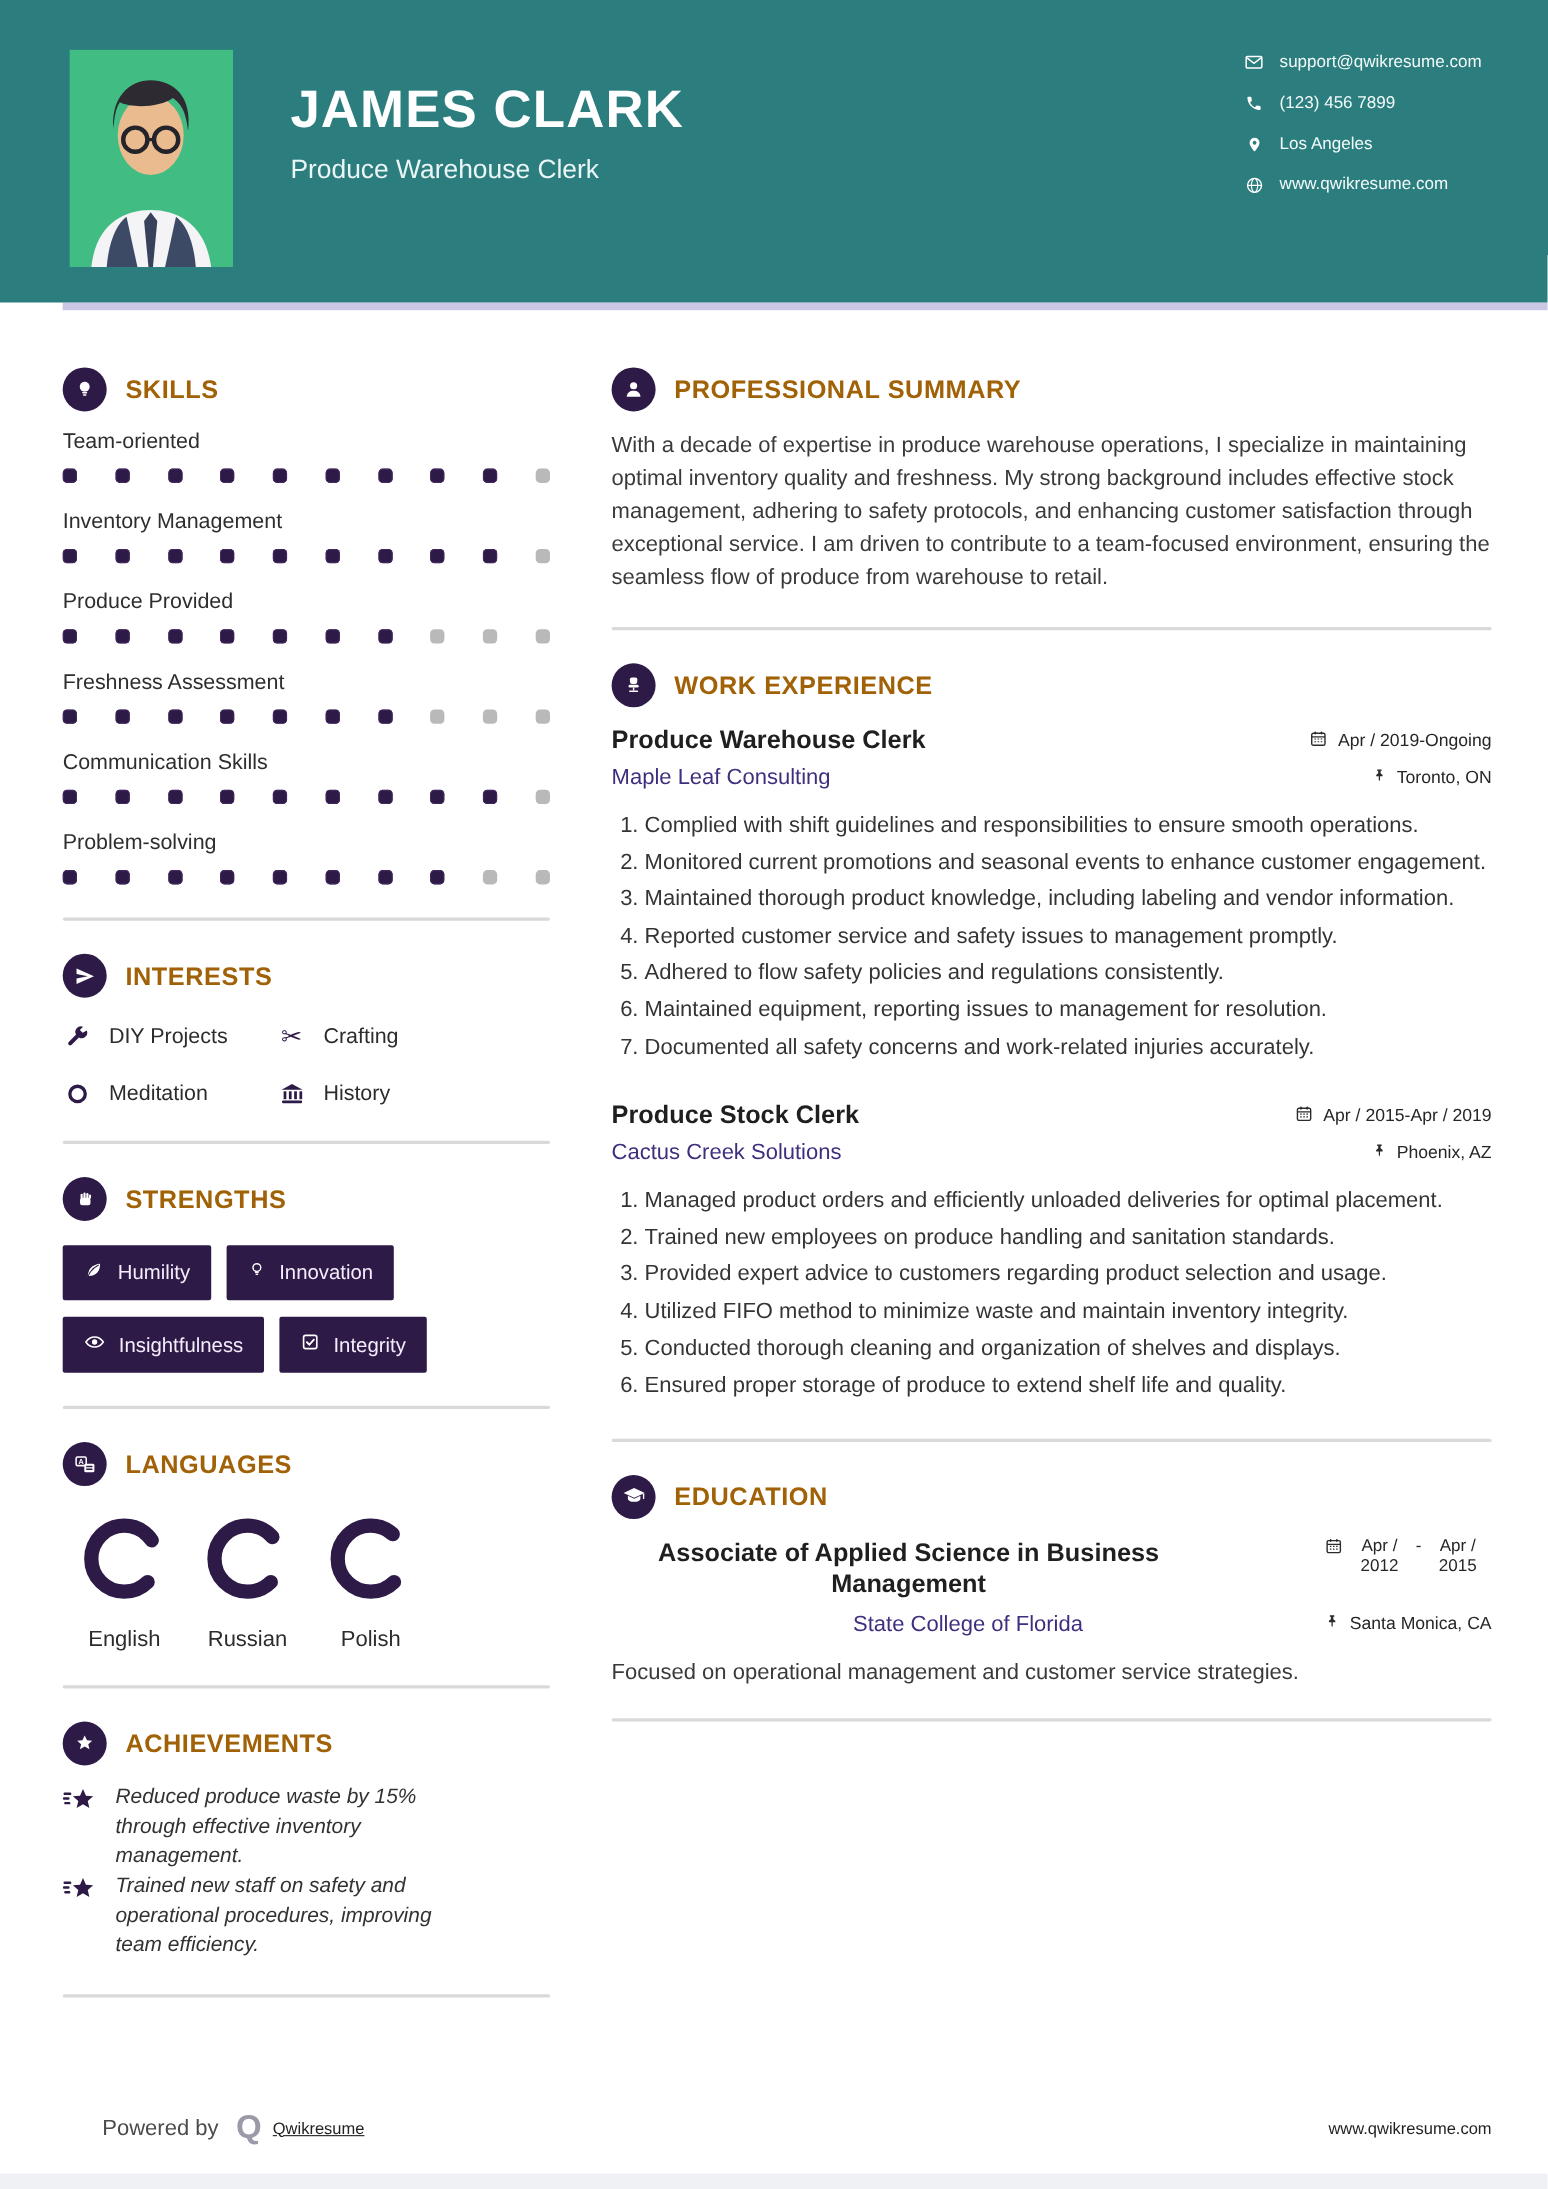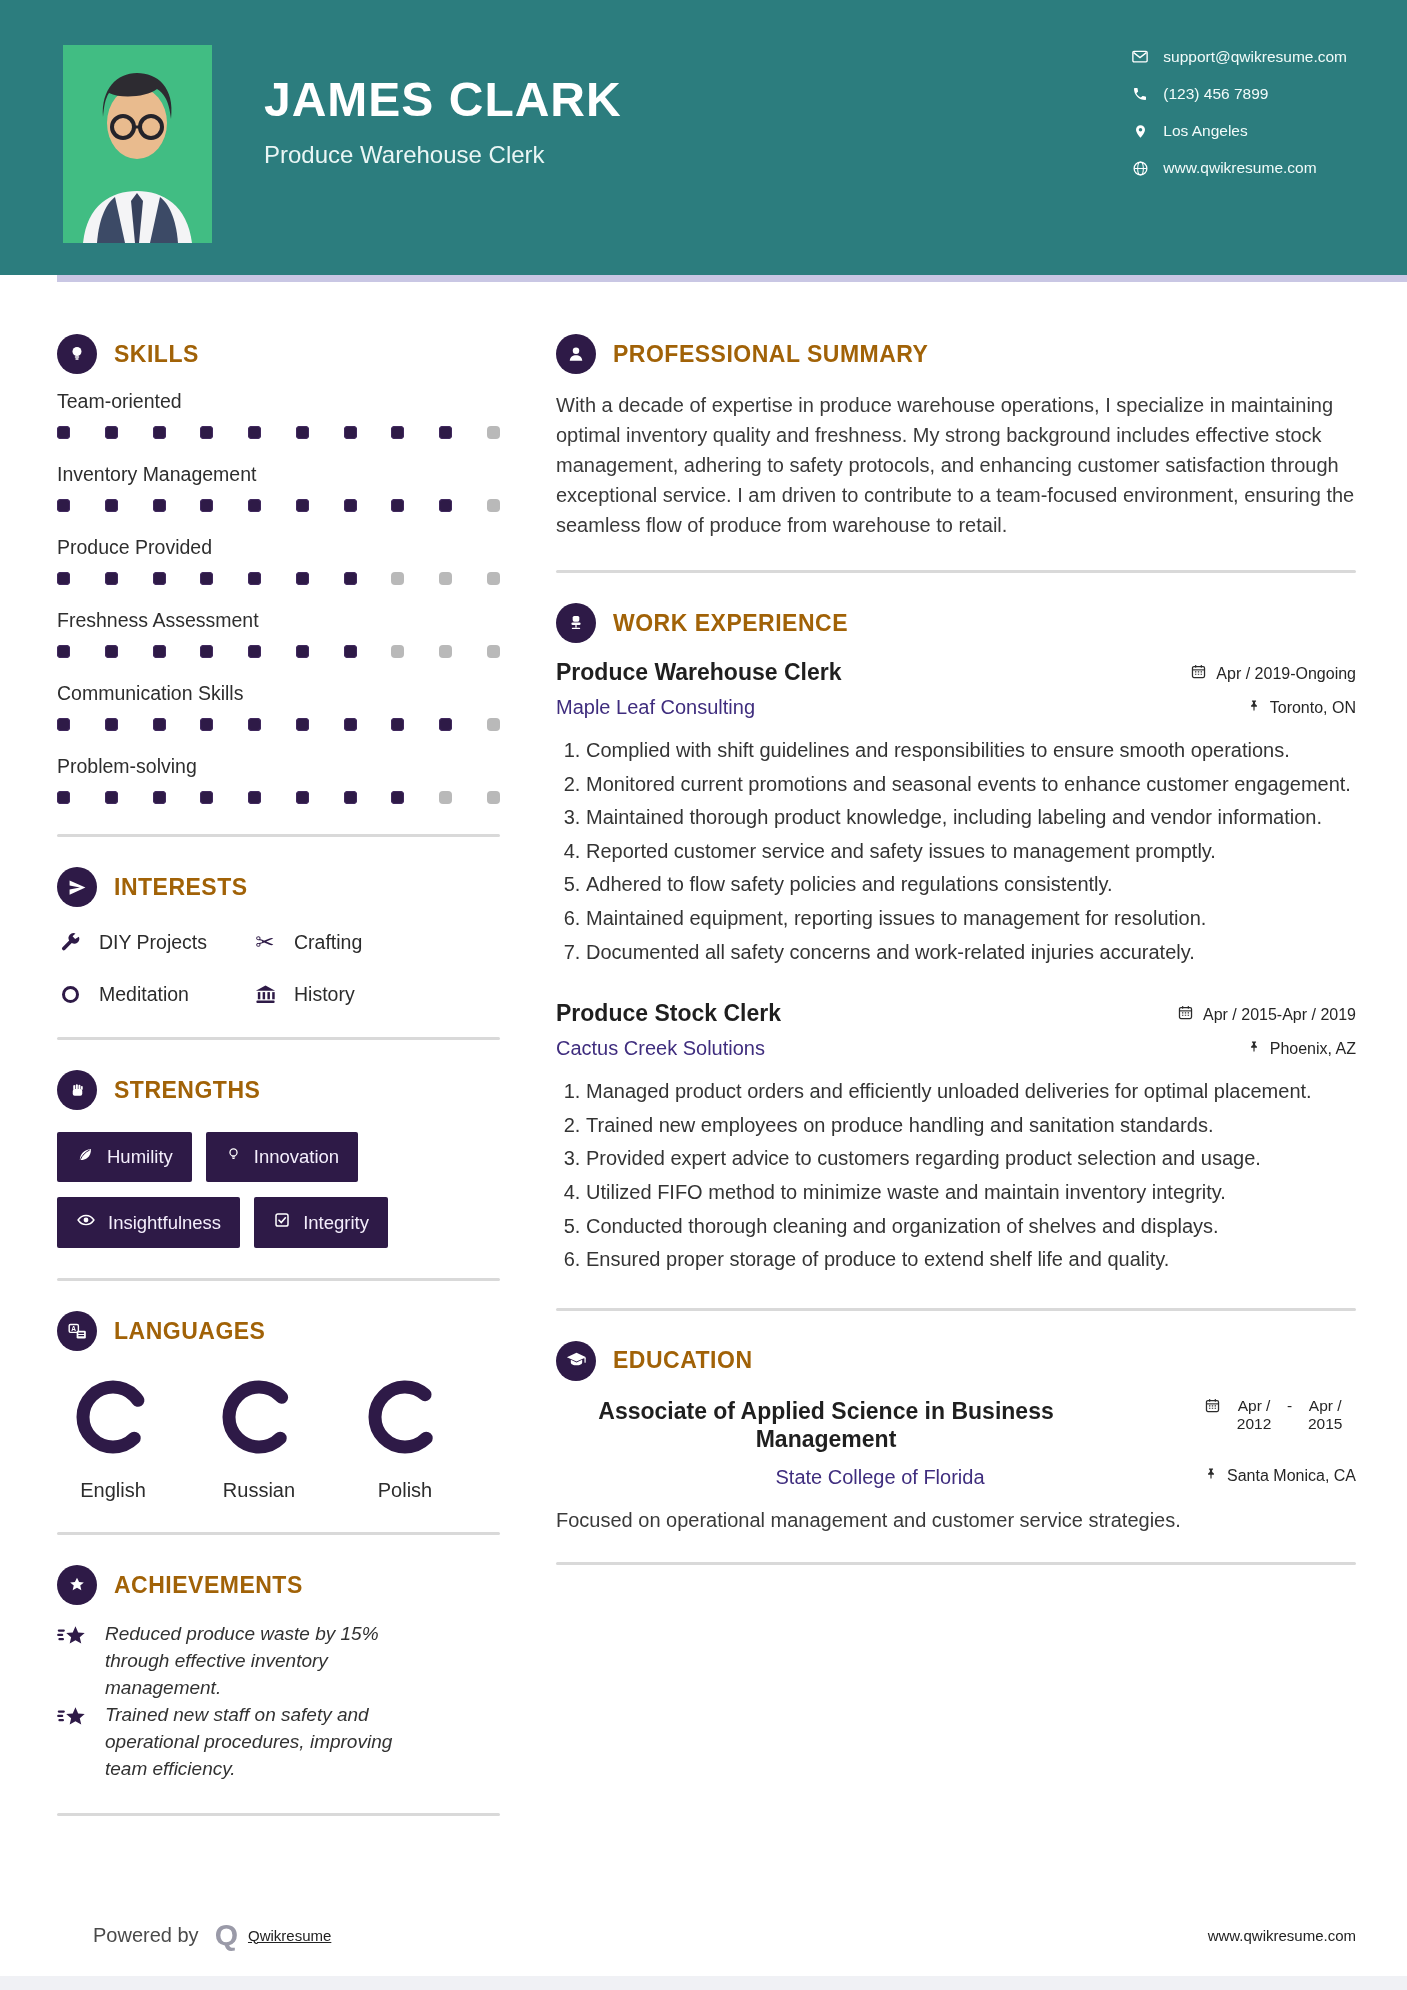--- a/index.html
+++ b/index.html
@@ -40,21 +40,21 @@
   .interest-item { display:flex; align-items:center; gap:16px; font-size:19.5px; color:#2c2c2c; }
   .i-icon { width:26px; height:26px; display:flex; align-items:center; justify-content:center; color:#2e1a47; }
   .ring-glyph { width:17px; height:17px; border:3.5px solid #2e1a47; border-radius:50%; }
   .scissors-glyph { font-size:23px; color:#2e1a47; line-height:1; }
 
   
   .badges { display:flex; flex-wrap:wrap; gap:15px 14px; margin-top:22px; }
   .badge { display:inline-flex; align-items:center; gap:12px; background:#2e1a47; color:#f4eefc; font-size:18.5px; padding:13px 19px; border-radius:2px; }
 
   
-  .langs { display:flex; gap:34px; margin-top:26px; }
+  .langs { display:flex; margin-top:26px; }
   .lang { width:112px; display:flex; flex-direction:column; align-items:center; }
   .lang-label { margin-top:22px; font-size:20px; color:#2c2c2c; }
 
   
   .ach-item { display:flex; gap:16px; max-width:375px;font-style:italic; }
   .ach-icon { flex:0 0 32px; padding-top:2px; }
   .ach-text { font-size:19px; line-height:1.42; color:#323232; }
 
   
   .summary-text { font-size:20px; line-height:1.5; color:#3a3a3a; margin-top:6px; }

